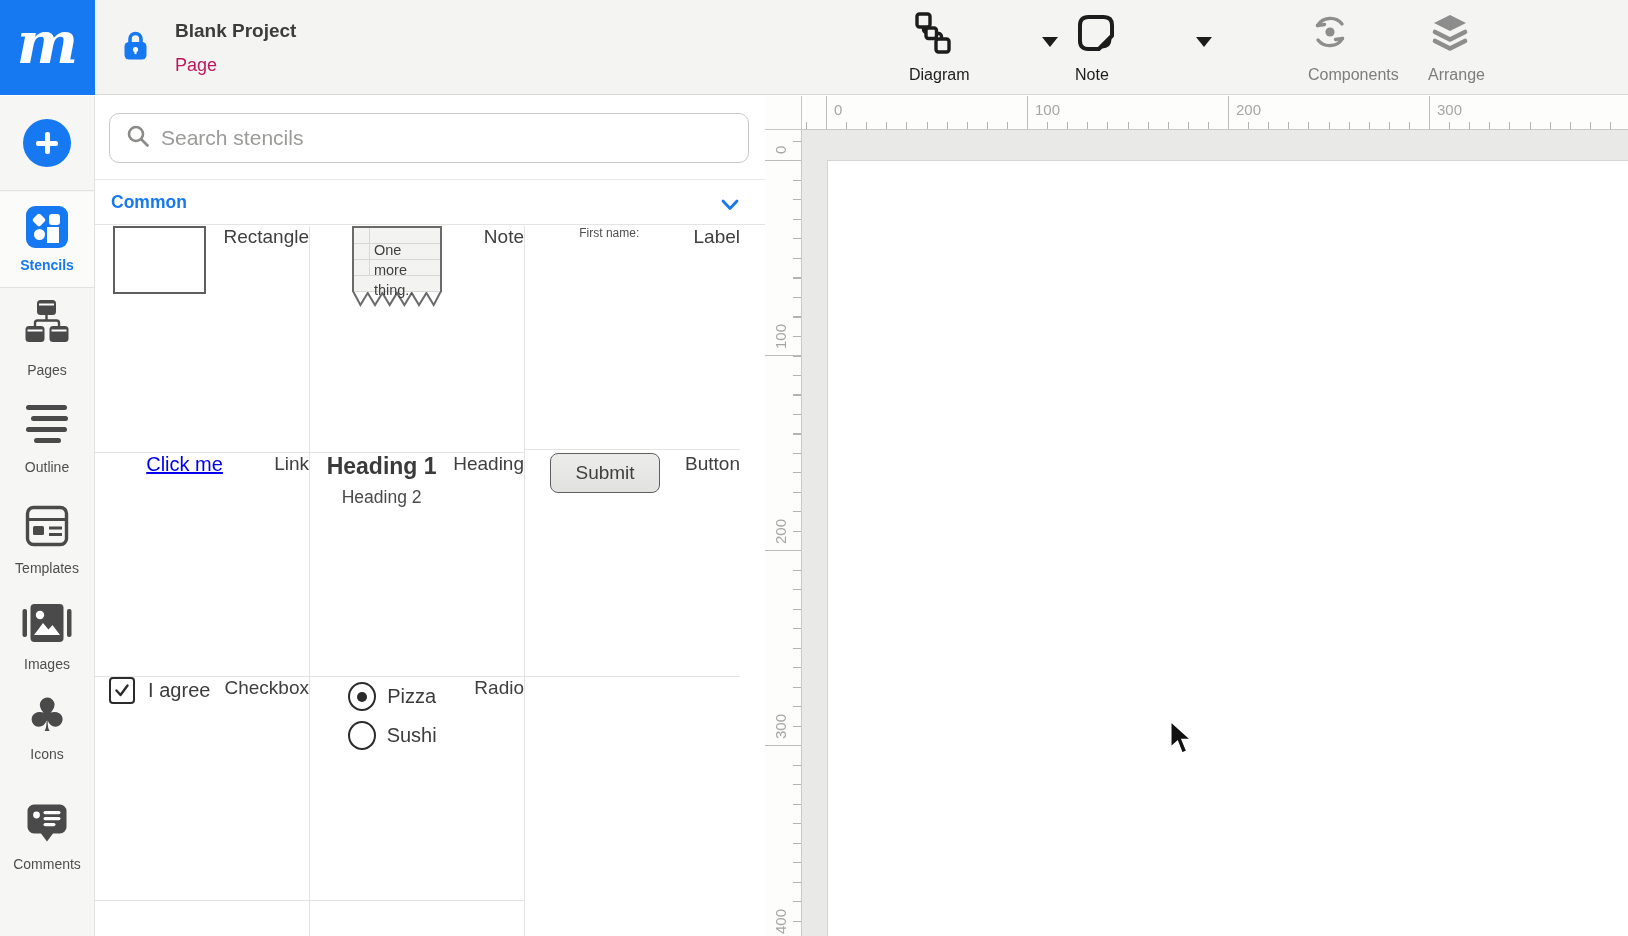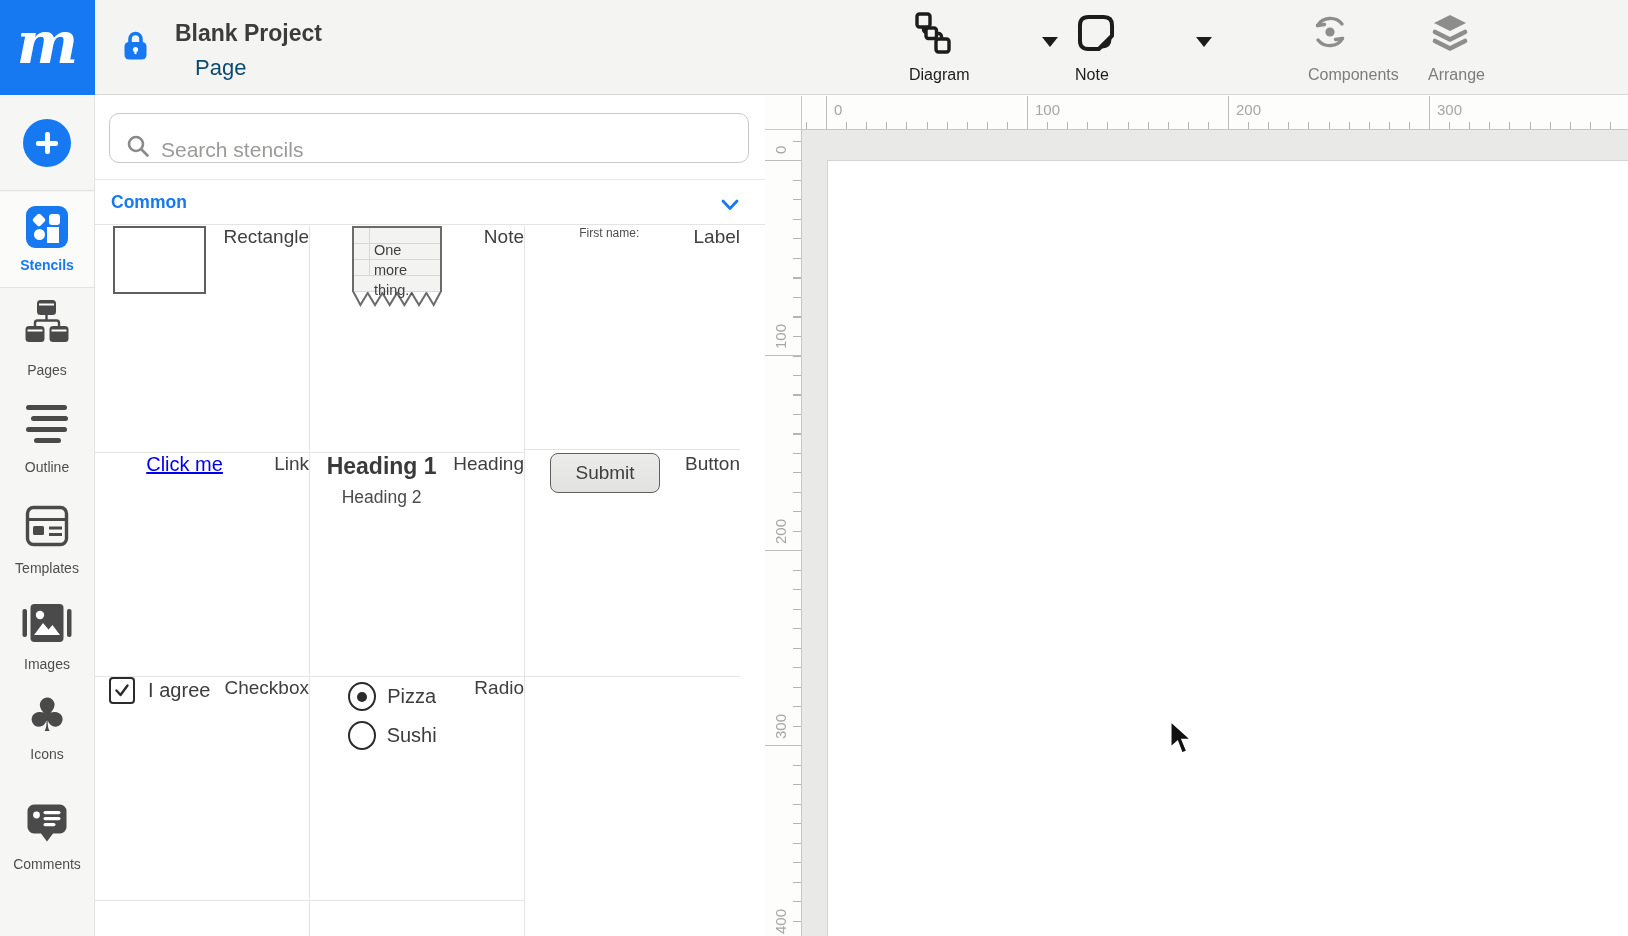--- a/index.html
+++ b/index.html
@@ -8,22 +8,22 @@
   .stage { position:relative; width:1628px; height:936px; }
 
   
   .topbar { position:absolute; left:0; top:0; width:1628px; height:95px;
     background:#f4f4f2; border-bottom:1px solid #d6d6d4; z-index:5; }
   .logo { position:absolute; left:0; top:0; width:95px; height:95px; background:#1779f2;
     display:flex; align-items:center; justify-content:center; }
   .logo span { color:#fff; font-family:"DejaVu Serif", serif; font-style:italic; font-weight:bold;
     font-size:58px; line-height:1; padding-bottom:10px; }
   .lock { position:absolute; left:122px; top:30px; }
-  .proj-title { position:absolute; left:175px; top:20px; font-size:23px; font-weight:600; color:#3c3c3c; }
-  .page-name  { position:absolute; left:175px; top:55px; font-size:22px; font-weight:400; color:#0c4a6e;margin-left:20px; }
+  .proj-title { position:absolute; left:175px; top:20px; font-size:19px; font-weight:600; color:#3c3c3c; }
+  .page-name  { position:absolute; left:175px; top:55px; font-size:18px; font-weight:400; color:#be185d; }
 
   .tool-item { position:absolute; top:12px; height:72px; display:flex; flex-direction:column;
     align-items:flex-start; justify-content:space-between; cursor:pointer; }
   .tool-item .t-label { font-size:16px; color:#1c1c1c; }
   .tool-item.disabled .t-label { color:#7d7d7d; }
   .tool-caret { position:absolute; top:37px; width:0; height:0;
     border-left:8px solid transparent; border-right:8px solid transparent;
     border-top:10px solid #1c1c1c; cursor:pointer; }
 
   
@@ -48,21 +48,21 @@
   .sh-circle  { left:8px; bottom:8px; width:11px; height:11px; border-radius:50%; }
   .sh-t { background:none; right:9px; bottom:5px; color:#fff; font-family:"DejaVu Serif", serif;
     font-weight:bold; font-size:16px; line-height:1; }
 
   
   .panel { position:absolute; left:95px; top:96px; width:670px; height:840px; background:#fff; }
   .search-row { position:absolute; left:0; top:0; width:670px; height:84px;
     border-bottom:1px solid #e7e7e5; }
   .search-box { position:absolute; left:14px; top:17px; width:640px; height:50px;
     border:1.5px solid #c9c9c7; border-radius:10px; background:#fff;
-    display:flex; align-items:flex-end; padding-left:16px; }
+    display:flex; align-items:center; padding-left:16px; }
   .search-box svg { flex:0 0 auto; }
   .search-input { border:none; outline:none; flex:1; margin-left:11px; font-size:21px;
     color:#3c3c3c; background:transparent; font-family:"Liberation Sans", sans-serif; }
   .search-input::placeholder { color:#9a9a98; }
 
   .section-head { position:absolute; left:0; top:85px; width:670px; height:44px;
     border-bottom:1px solid #e4e4e2; display:flex; align-items:center; cursor:pointer; }
   .section-title { margin-left:16px; font-size:17.5px; font-weight:700; color:#1779f2; }
   .section-chevron { position:absolute; right:26px; top:16px; }
 

